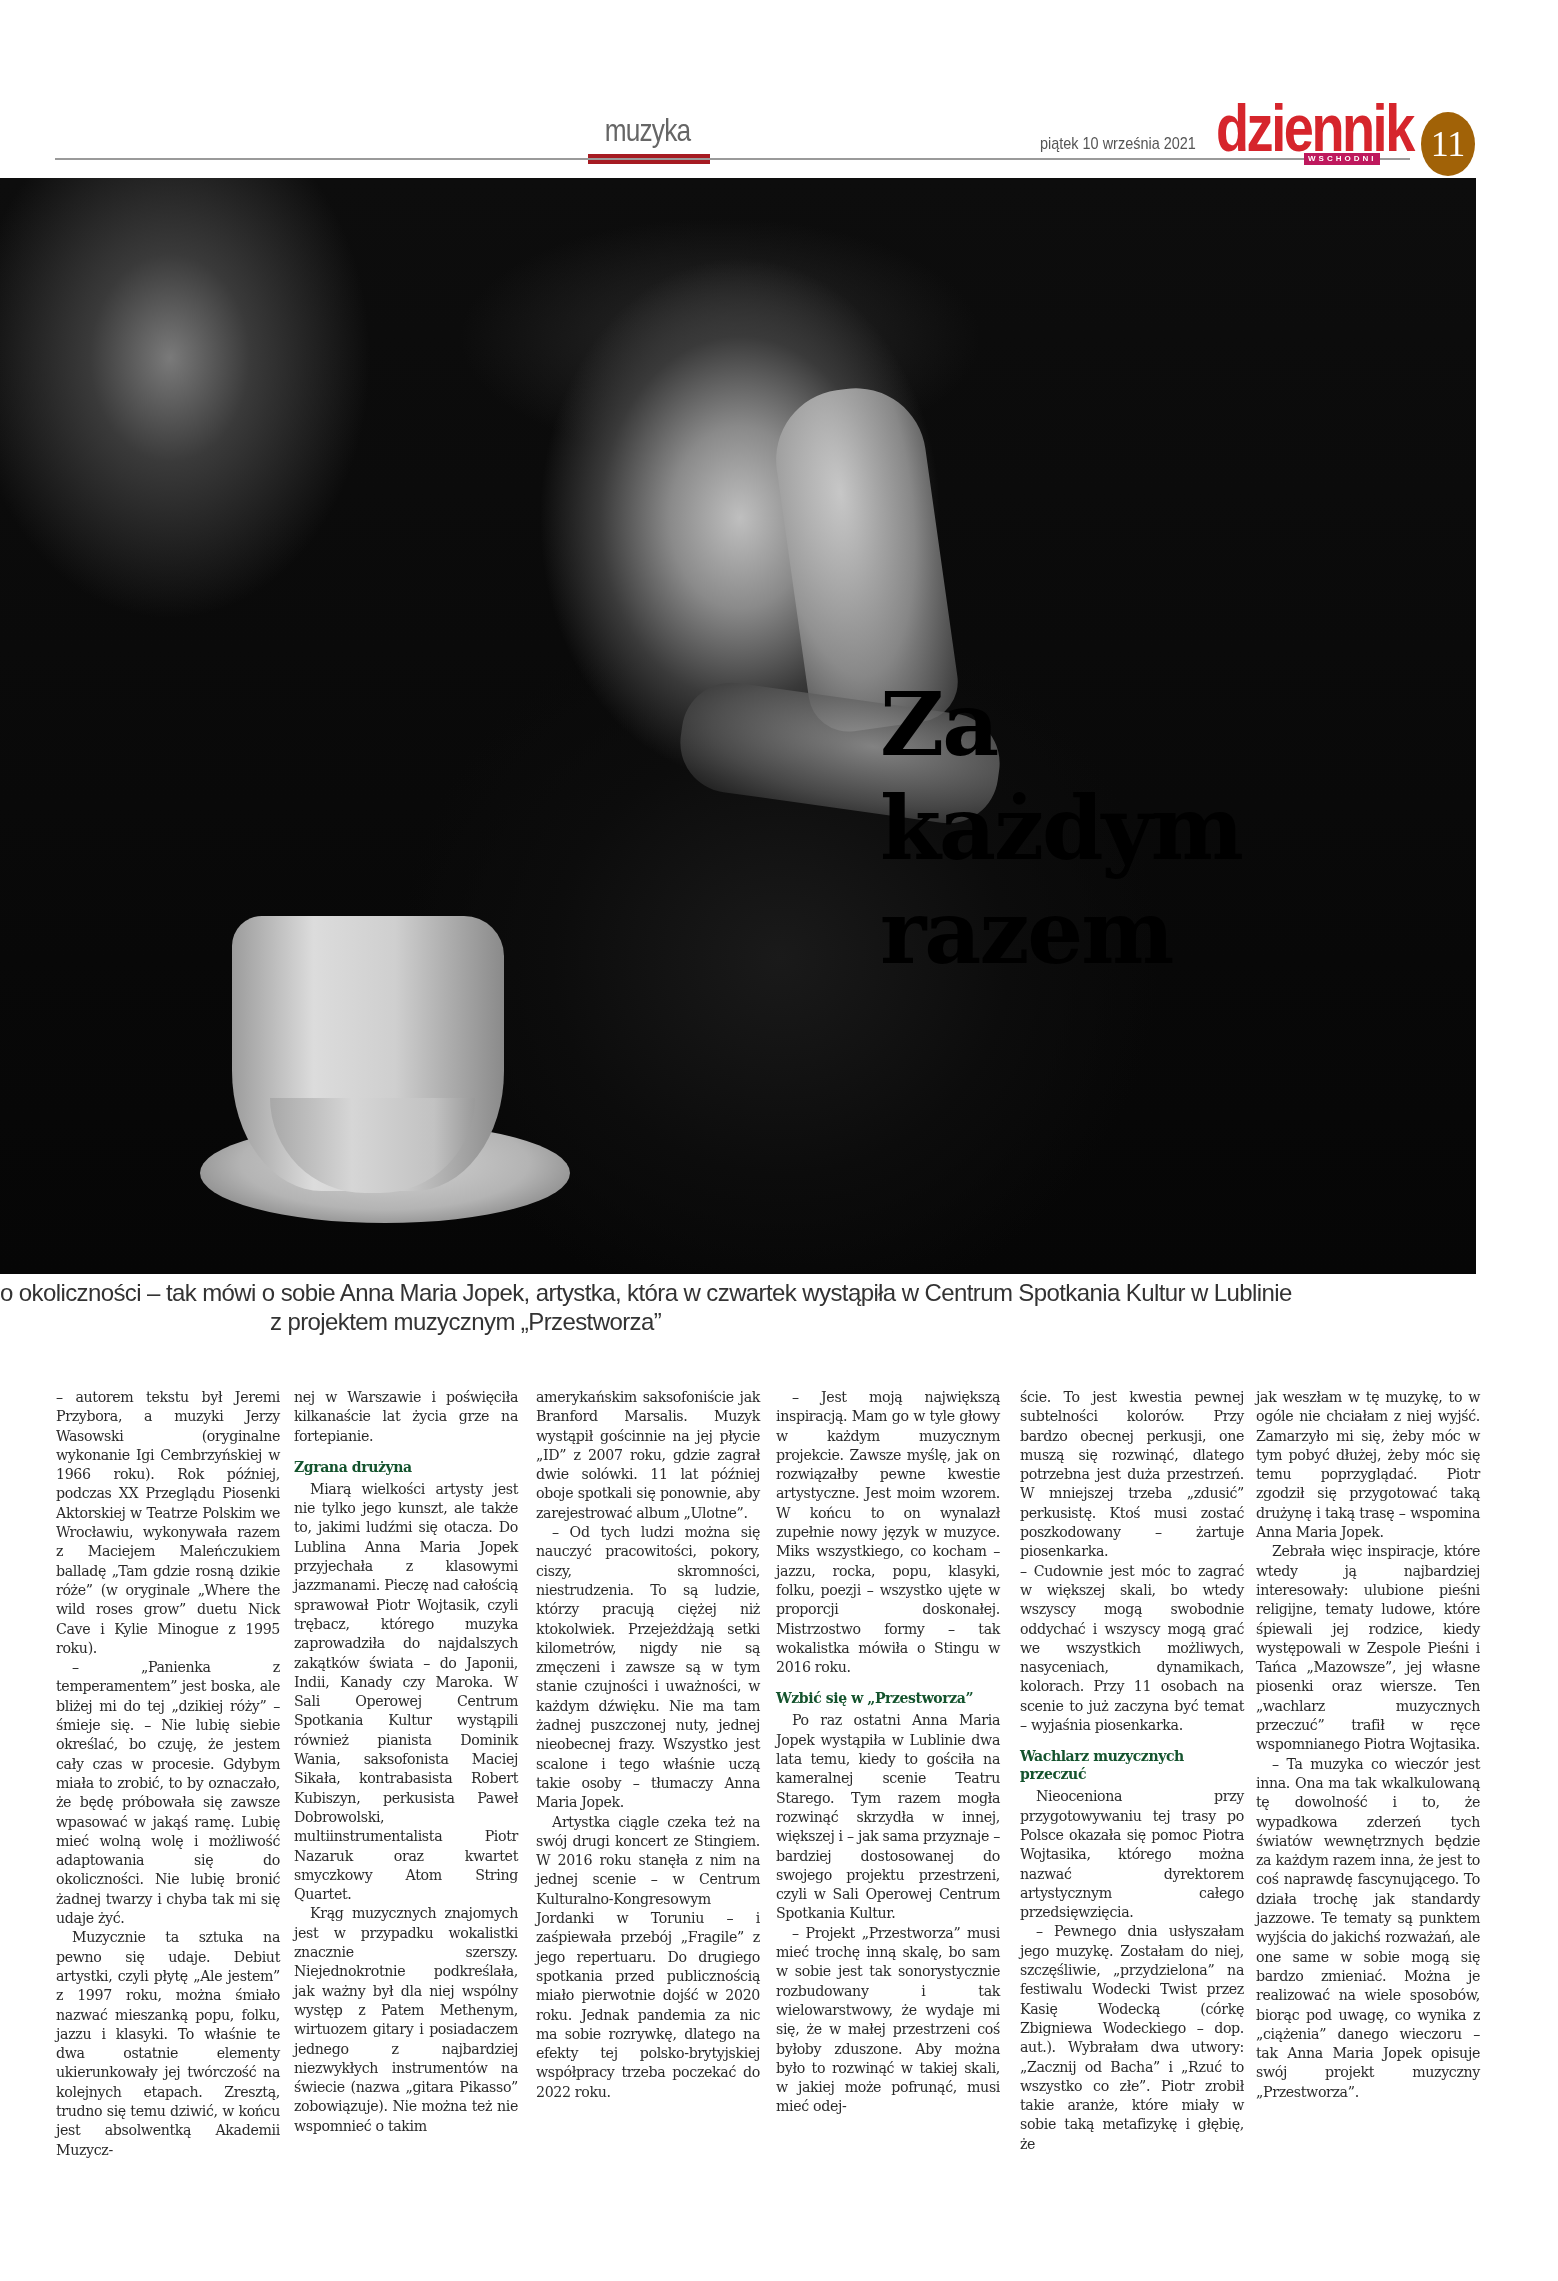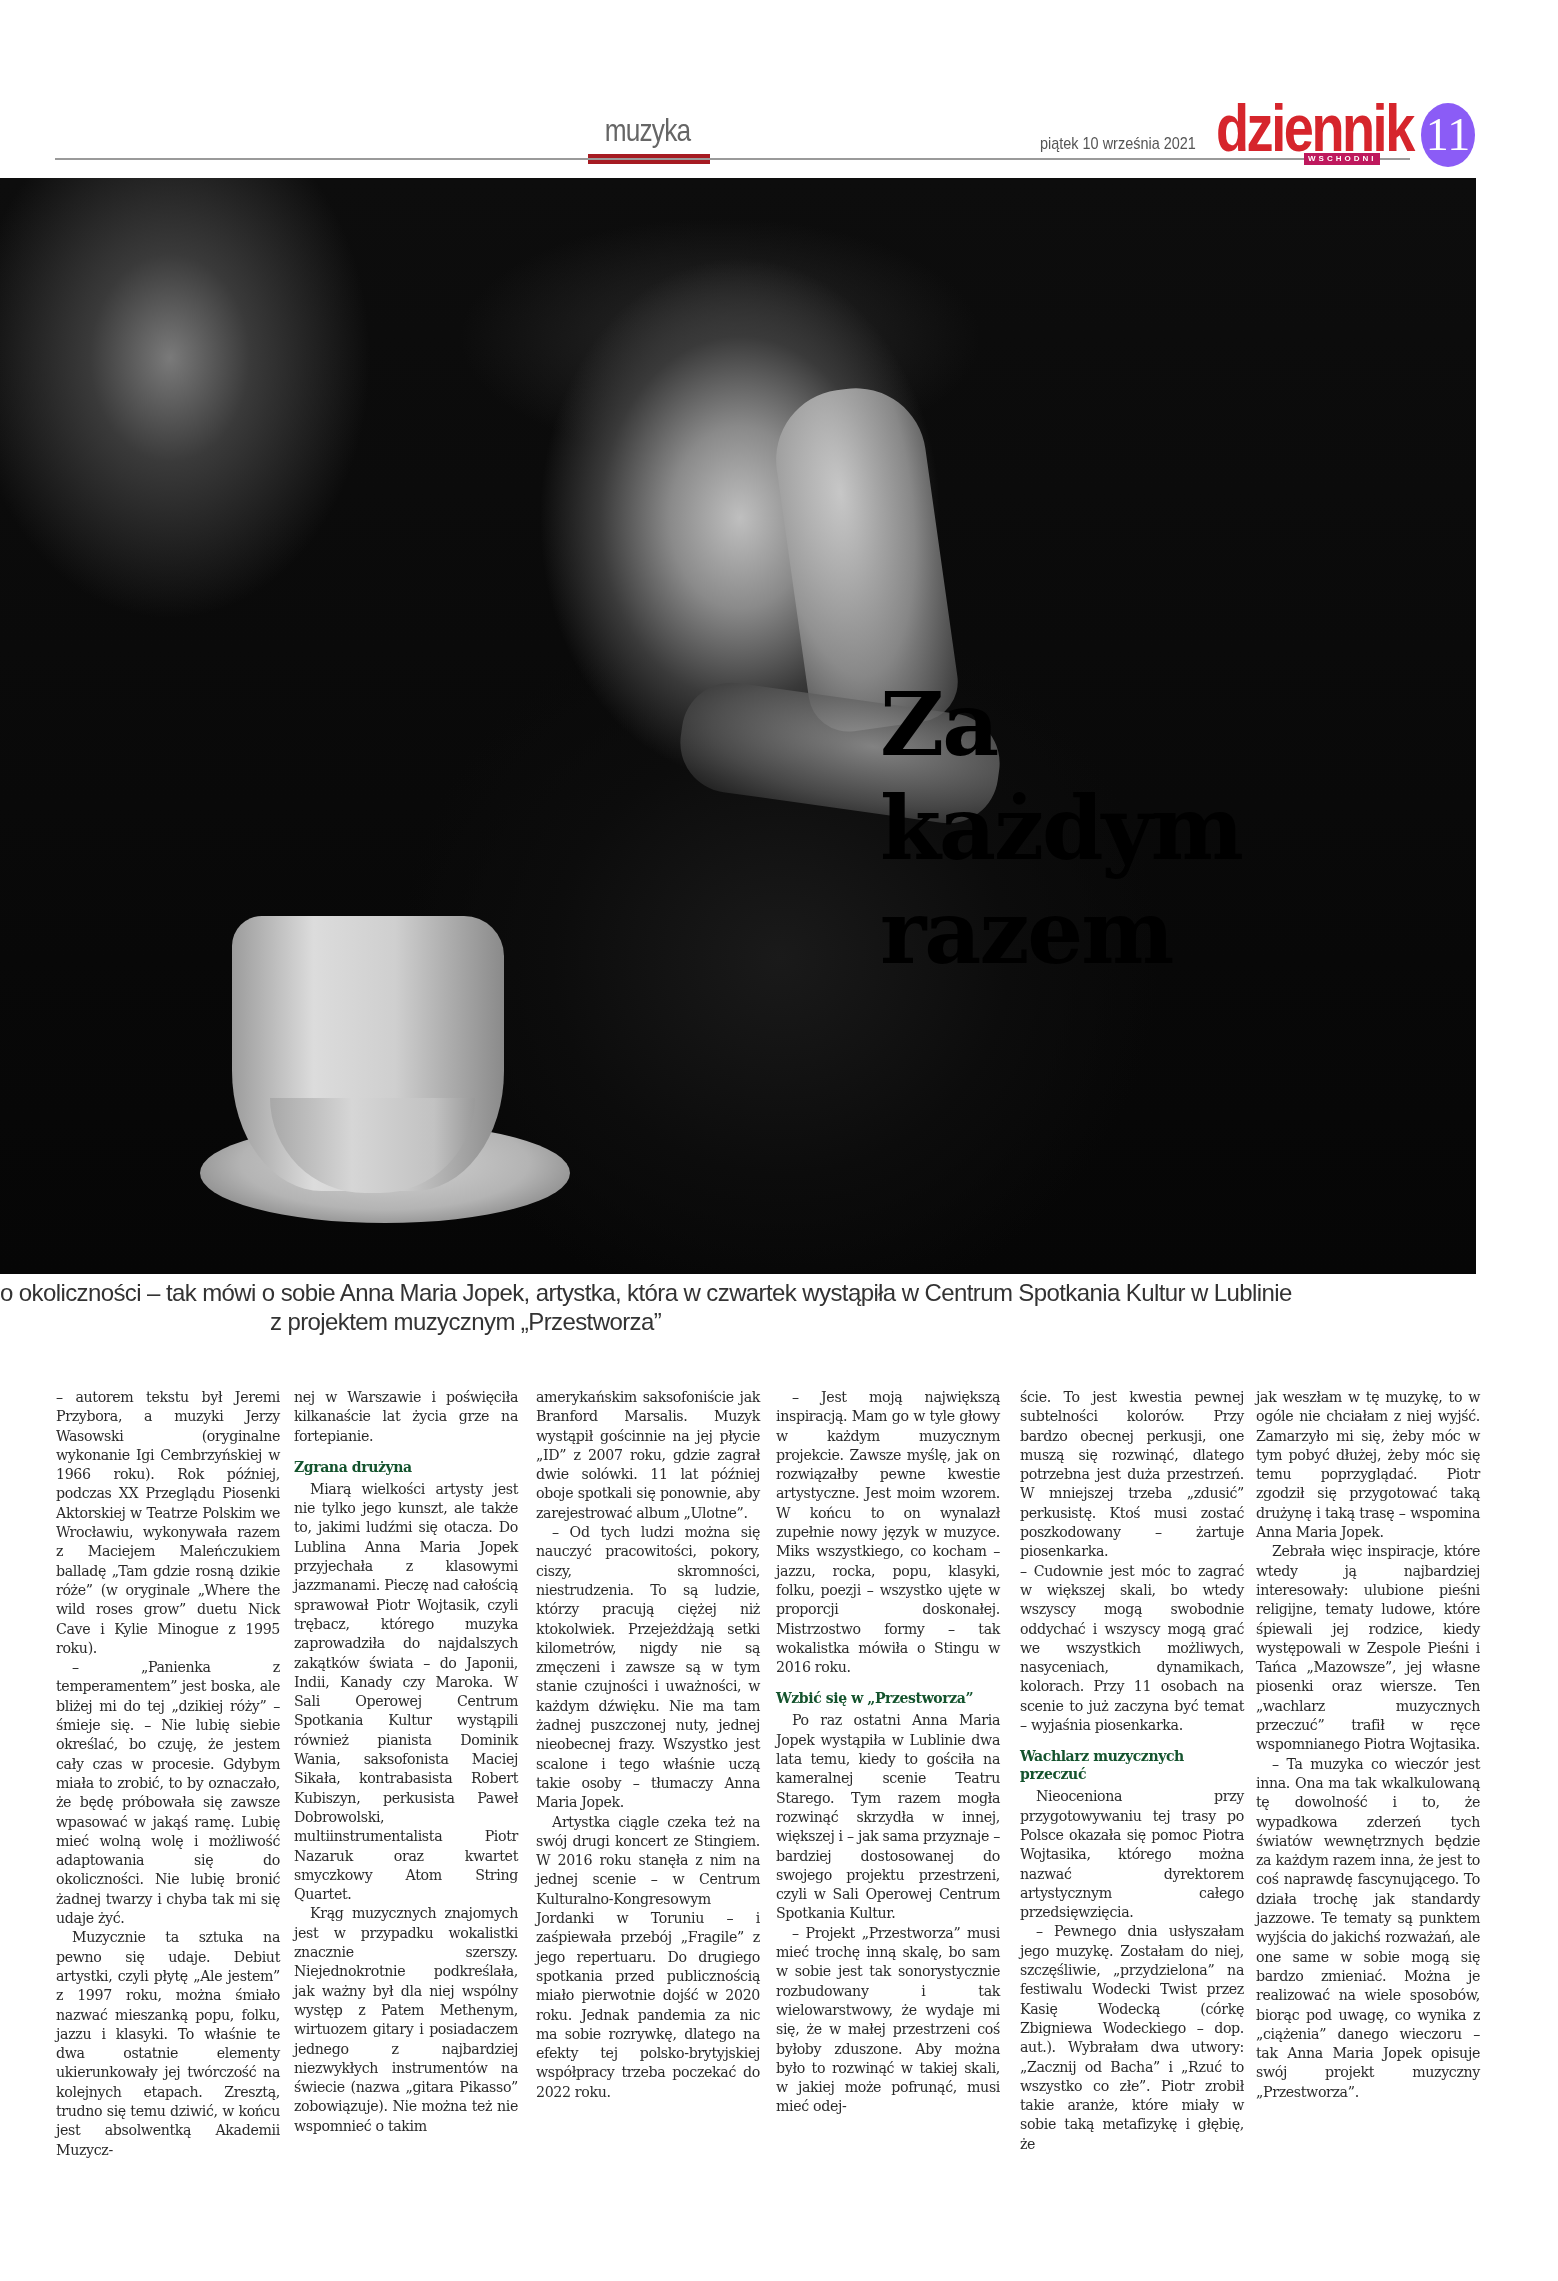--- a/index.html
+++ b/index.html
@@ -26,23 +26,23 @@
     position: absolute; left: 0; top: -8px; font-family: "Liberation Sans", sans-serif;
     font-weight: 700; font-size: 66px; color: #d6252c; letter-spacing: -3px;
     transform: scaleX(0.82); transform-origin: left; line-height: 1; white-space: nowrap;
   }
   .logo-sub {
     position: absolute; left: 88px; top: 50px; background: #be185d; color: #fff;
     font-family: "Liberation Sans", sans-serif; font-weight: 700; font-size: 8px;
     letter-spacing: 3px; padding: 1px 4px; line-height: 10px;
   }
   .page-number {
-    position: absolute; left: 1421px; top: 103px; width: 54px; height: 64px; border-radius: 50%;
-    background: #8b5cf6; color: #fff; text-align: center; line-height: 64px;
-    font-family: "Liberation Serif", serif; font-size: 46px;
+    position: absolute; left: 1421px; top: 112px; width: 54px; height: 64px; border-radius: 50%;
+    background: #a16207; color: #fff; text-align: center; line-height: 64px;
+    font-family: "Liberation Serif", serif; font-size: 36px;
   }
   
   .photo {
     position: absolute; left: 0; top: 178px; width: 1476px; height: 1096px; overflow: hidden;
     background:
       radial-gradient(ellipse 200px 260px at 740px 340px, #bfbfbf 0%, #8a8a8a 35%, #3a3a3a 70%, rgba(0,0,0,0) 100%),
       radial-gradient(ellipse 260px 120px at 720px 160px, #2a2a2a 0%, rgba(0,0,0,0) 100%),
       radial-gradient(ellipse 200px 260px at 170px 180px, #7a7a7a 0%, #3a3a3a 40%, rgba(0,0,0,0) 100%),
       radial-gradient(ellipse 380px 360px at 780px 780px, #1a1a1a 0%, #0c0c0c 60%, rgba(0,0,0,0) 100%),
       linear-gradient(180deg, #0d0d0d 0%, #060606 100%);

